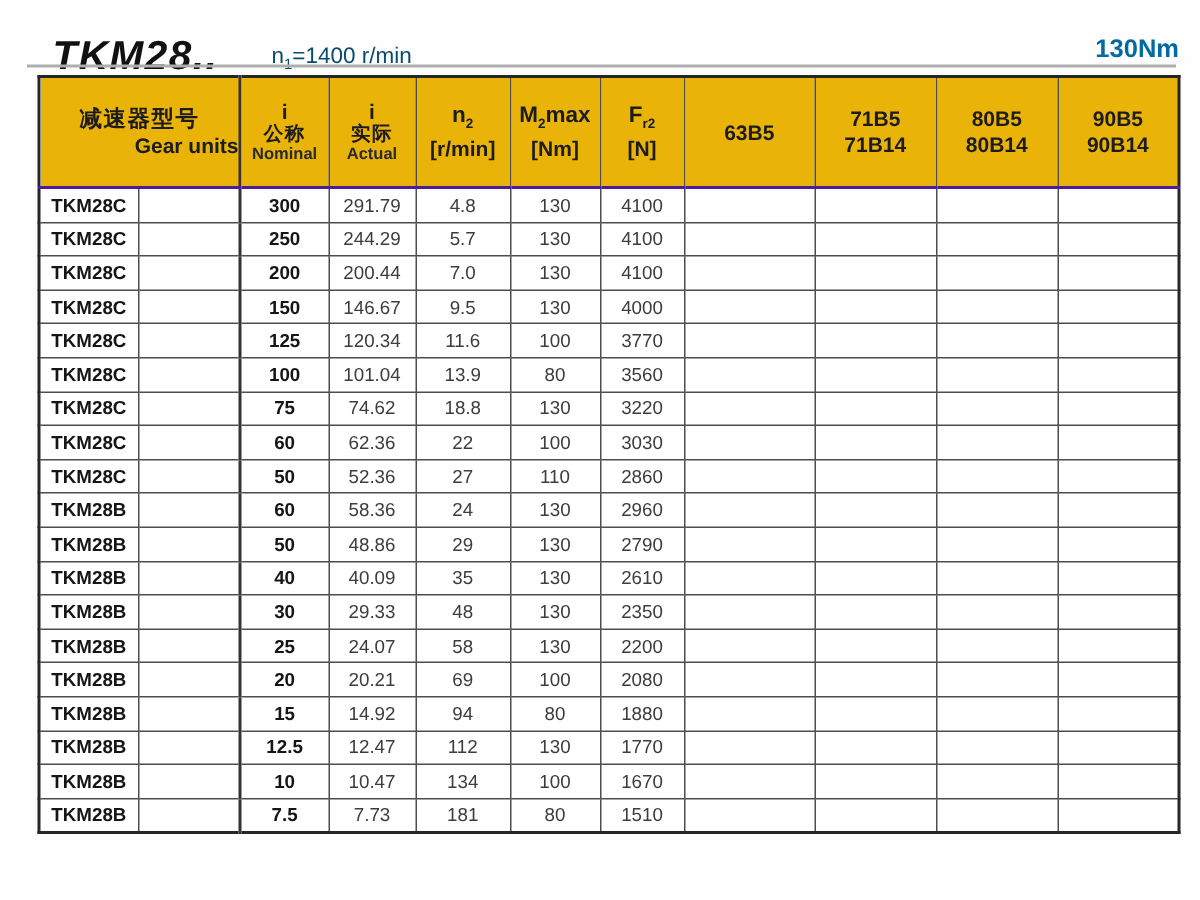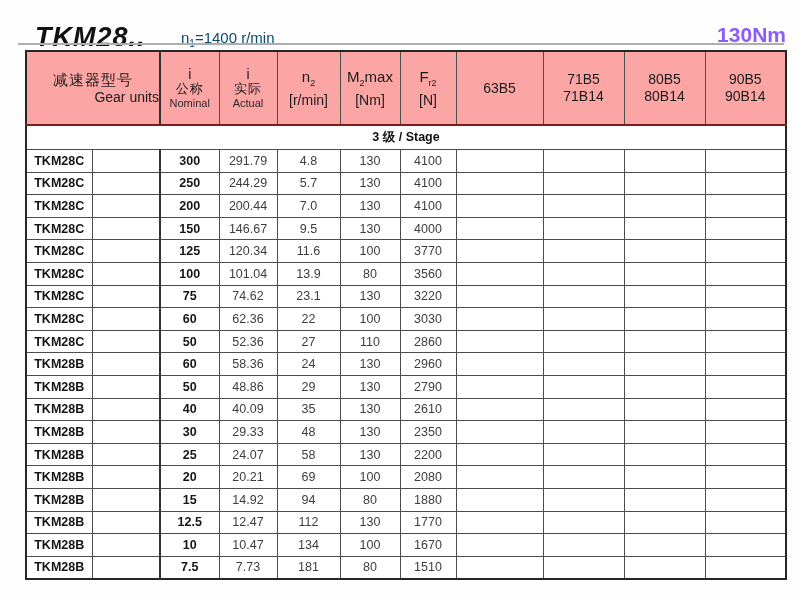--- a/index.html
+++ b/index.html
@@ -14,46 +14,46 @@
 
   
   .topbar { position: absolute; top: 20px; left: 35px; right: 14px; height: 36px; }
   .series-title {
     position: absolute; left: 0; top: 2px;
     font-size: 27px; font-weight: bold; font-style: italic;
     letter-spacing: 1px; color: #111;
   }
   .speed-note { position: absolute; left: 146px; top: 9px; font-size: 15px; color: #0c4a6e; }
   .speed-note sub { font-size: 10px; }
-  .torque { position: absolute; right: 0; top: 3px; font-size: 21px; font-weight: bold; color: #8b5cf6; }
+  .torque { position: absolute; right: 0; top: 3px; font-size: 17px; font-weight: bold; color: #0369a1; }
 
   .rule {
     position: absolute; top: 43px; left: 18px; width: 766px; height: 2px;
     background: #aeaeae;
   }
 
   
   table.spec {
     position: absolute; top: 50px; left: 25px; width: 760px;
     border-collapse: collapse; table-layout: fixed;
     border: 2px solid #262626;
     font-family: "Liberation Sans", "DejaVu Sans", sans-serif;
   }
   .spec th, .spec td {
     border: 1px solid #4d4d4d;
     padding: 0; margin: 0;
     text-align: center; vertical-align: middle;
     overflow: hidden; white-space: nowrap;
   }
   .spec thead th {
-    background: #fca5a5;
+    background: #eab308;
     height: 72px;
-    font-weight: normal;
+    font-weight: bold;
     color: #1c1c1c;
-    border-bottom: 2px solid #7f1d1d;
+    border-bottom: 2px solid #4c1d95;
   }
   .spec thead th.nominal-col, .spec td.nominal { border-left: 2px solid #333; }
 
   .hdr-zh { font-size: 15px; line-height: 18px; letter-spacing: 1px; }
   .hdr-en { font-size: 14px; line-height: 16px; text-align: right; }
   .hdr-sym { font-size: 14px; line-height: 14px; }
   .hdr-zh-sm { font-size: 13px; line-height: 16px; letter-spacing: 1px; }
   .hdr-en-sm { font-size: 11px; line-height: 13px; color: #2a2a2a; text-align: center; }
   .sym-line { font-size: 15px; line-height: 18px; }
   .sym-line sub { font-size: 9px; }
@@ -136,23 +136,20 @@
           <div class="motor-line">80B5</div>
           <div class="motor-line">80B14</div>
         </th>
         <th>
           <div class="motor-line">90B5</div>
           <div class="motor-line">90B14</div>
         </th>
       </tr>
     </thead>
     <tbody>
-        <tr class="stage-band">
-          <td colspan="11">3 级 / Stage</td>
-        </tr>
         <tr>
           <td class="model">TKM28C</td>
           <td class="spacer"></td>
           <td class="nominal">300</td>
           <td class="value">291.79</td>
           <td class="value">4.8</td>
           <td class="value">130</td>
           <td class="value">4100</td>
           <td class="motor"></td>
           <td class="motor"></td>
@@ -222,21 +219,21 @@
           <td class="motor"></td>
           <td class="motor"></td>
           <td class="motor"></td>
           <td class="motor"></td>
         </tr>
         <tr>
           <td class="model">TKM28C</td>
           <td class="spacer"></td>
           <td class="nominal">75</td>
           <td class="value">74.62</td>
-          <td class="value">23.1</td>
+          <td class="value">18.8</td>
           <td class="value">130</td>
           <td class="value">3220</td>
           <td class="motor"></td>
           <td class="motor"></td>
           <td class="motor"></td>
           <td class="motor"></td>
         </tr>
         <tr>
           <td class="model">TKM28C</td>
           <td class="spacer"></td>

